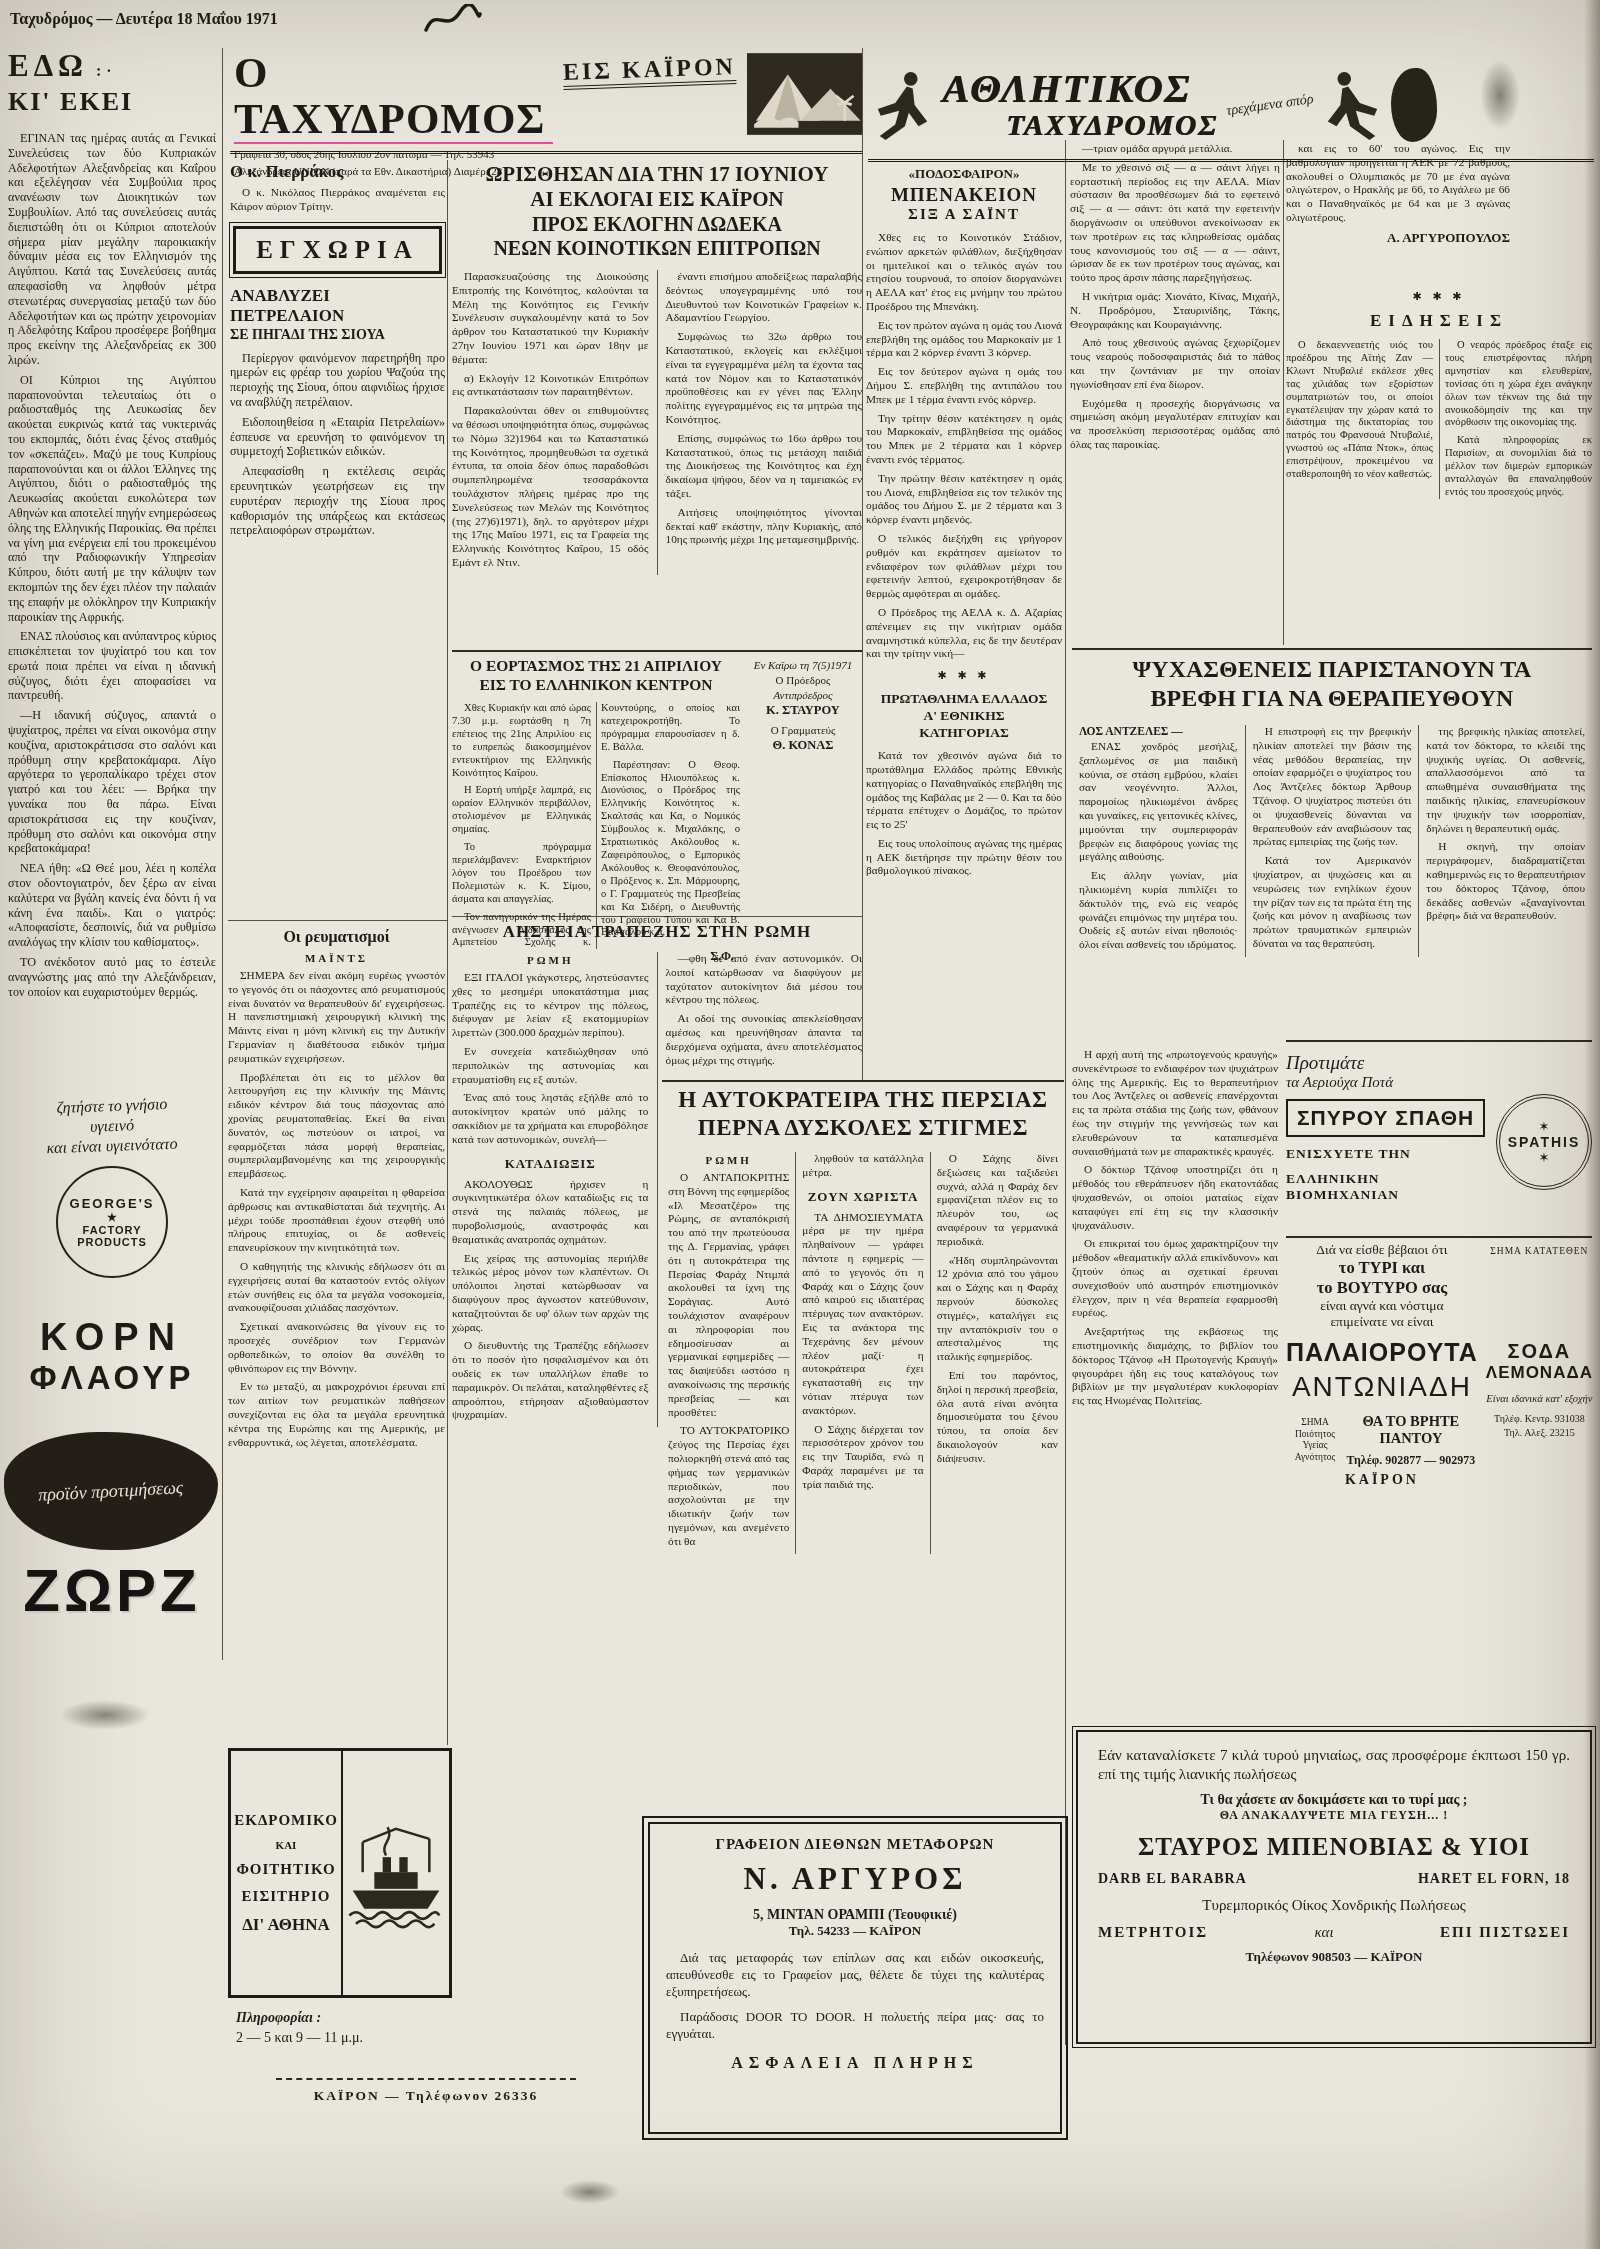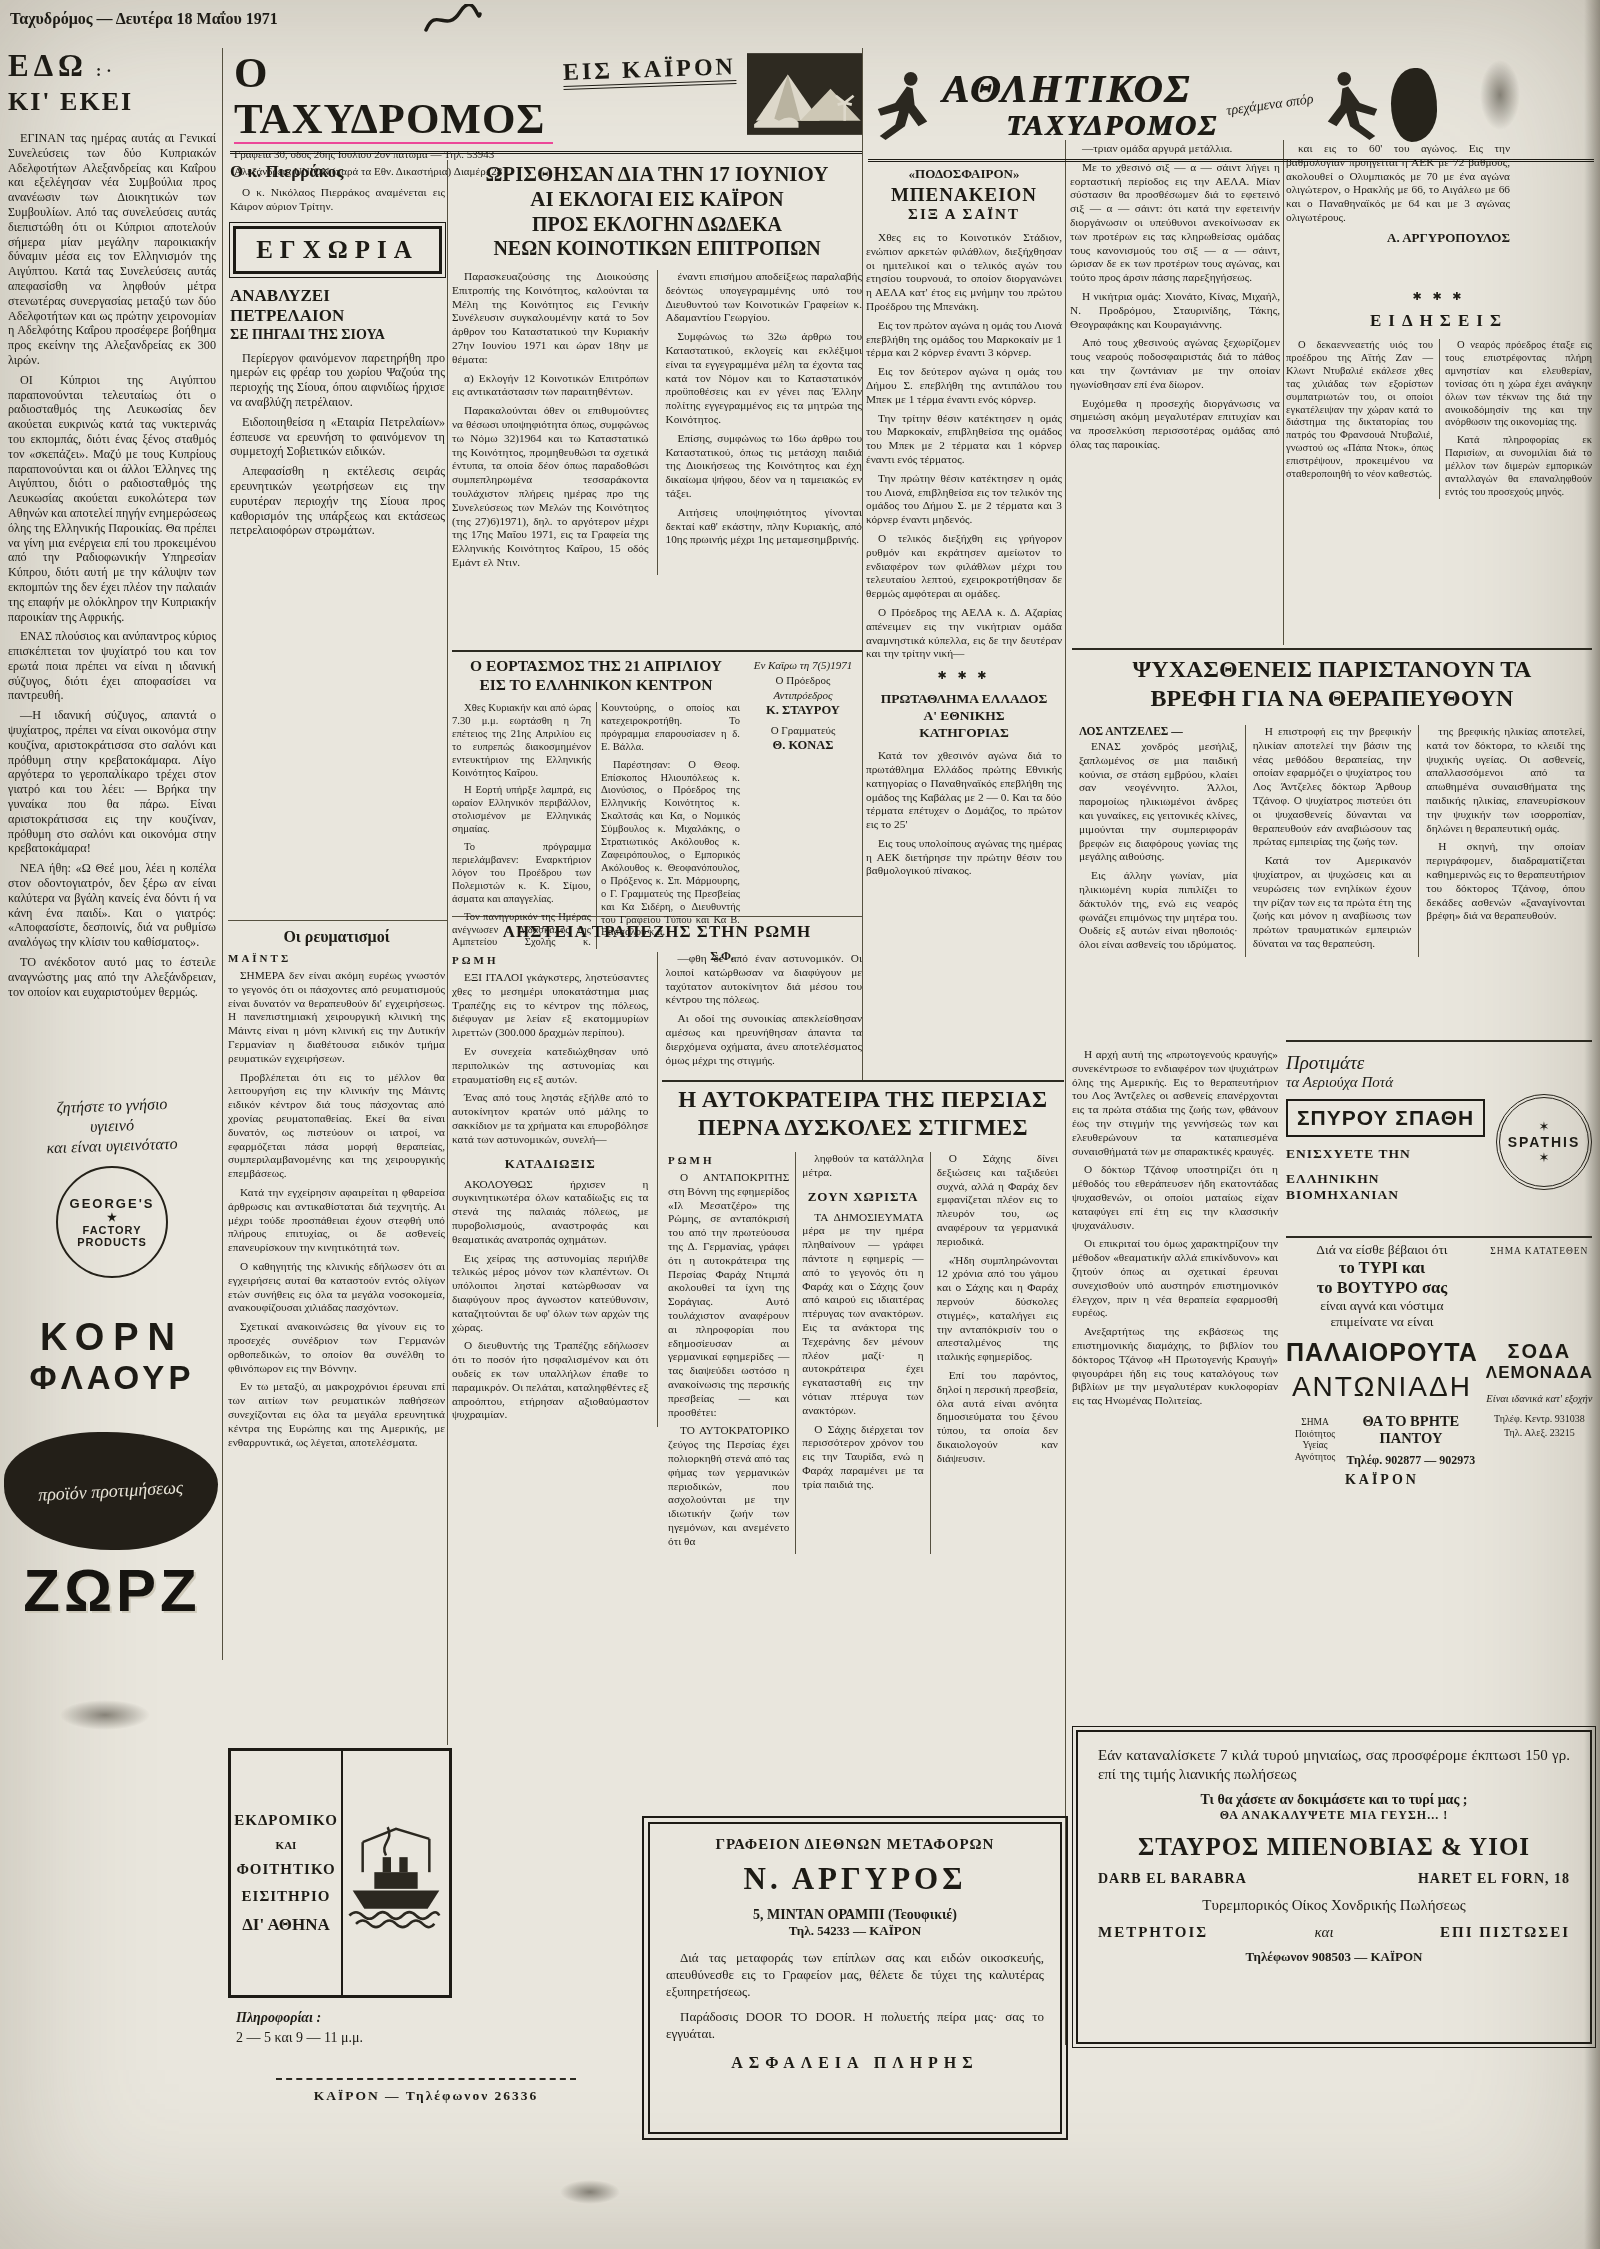--- a/index.html
+++ b/index.html
@@ -20,21 +20,21 @@
   .hr { position:absolute; height:2px; background:#2c2a21; }
   .hr-thin { position:absolute; height:1px; background:#55503f; }
 
   .bp { margin:0 0 5px; text-align:justify; text-indent:12px; overflow-wrap:break-word; }
   .sz11 { font-size:11.3px; line-height:13.8px; }
   .sz10 { font-size:10.6px; line-height:12.9px; }
   .sz12 { font-size:12.2px; line-height:14.8px; }
   .bold { font-weight:bold; }
   .ital { font-style:italic; }
 
-  .dateline { font-weight:bold; letter-spacing:3px; font-size:11px; margin:2px 0 5px; }
+  .dateline { text-align:center; font-weight:bold; letter-spacing:3px; font-size:11px; margin:2px 0 5px; }
   .subhead { text-align:center; font-weight:bold; font-size:13px; letter-spacing:1px; margin:9px 0 6px; }
   .stars { text-align:center; font-size:11px; letter-spacing:4px; margin:8px 0; }
 
   
   #date-line { left:10px; top:10px; width:430px; font-size:16px; font-weight:bold; }
   #date-scribble { left:420px; top:4px; }
 
   
   #here-there { left:8px; top:50px; width:208px; }
   .ht-t1 { font-size:31px; font-weight:bold; letter-spacing:5px; line-height:32px; }
@@ -483,21 +483,21 @@
   <div class="abs" id="football">
     <div class="fb-kicker">«ΠΟΔΟΣΦΑΙΡΟΝ»</div>
     <div class="fb-t1">ΜΠΕΝΑΚΕΙΟΝ</div>
     <div class="fb-t2">ΣΙΞ Α ΣΑΪΝΤ</div>
     <div>
         <p class="bp sz11">Χθες εις το Κοινοτικόν Στάδιον, ενώπιον αρκετών φιλάθλων, διεξήχθησαν οι ημιτελικοί και ο τελικός αγών του ετησίου τουρνουά, το οποίον διοργανώνει η ΑΕΛΑ κατ' έτος εις μνήμην του πρώτου Προέδρου της Μπενάκη.</p>
         <p class="bp sz11">Εις τον πρώτον αγώνα η ομάς του Λιονά επεβλήθη της ομάδος του Μαρκοκαίν με 1 τέρμα και 2 κόρνερ έναντι 3 κόρνερ.</p>
         <p class="bp sz11">Εις τον δεύτερον αγώνα η ομάς του Δήμου Σ. επεβλήθη της αντιπάλου του Μπεκ με 1 τέρμα έναντι ενός κόρνερ.</p>
         <p class="bp sz11">Την τρίτην θέσιν κατέκτησεν η ομάς του Μαρκοκαίν, επιβληθείσα της ομάδος του Μπεκ με 2 τέρματα και 1 κόρνερ έναντι ενός τέρματος.</p>
         <p class="bp sz11">Την πρώτην θέσιν κατέκτησεν η ομάς του Λιονά, επιβληθείσα εις τον τελικόν της ομάδος του Δήμου Σ. με 2 τέρματα και 3 κόρνερ έναντι μηδενός.</p>
-        <p class="bp sz11">Ο τελικός διεξήχθη εις γρήγορον ρυθμόν και εκράτησεν αμείωτον το ενδιαφέρον των φιλάθλων μέχρι του τελευταίου λεπτού, εχειροκροτήθησαν δε θερμώς αμφότεραι αι ομάδες.</p>
+        <p class="bp sz11">Ο τελικός διεξήχθη εις γρήγορον ρυθμόν και εκράτησεν αμείωτον το ενδιαφέρον των φιλάθλων μέχρι του εφετεινήν λεπτού, εχειροκροτήθησαν δε θερμώς αμφότεραι αι ομάδες.</p>
         <p class="bp sz11">Ο Πρόεδρος της ΑΕΛΑ κ. Δ. Αζαρίας απένειμεν εις την νικήτριαν ομάδα αναμνηστικά κύπελλα, εις δε την δευτέραν και την τρίτην νική—</p>
       </div>
     <div class="stars">✱ ✱ ✱</div>
     <div class="fb-sub">ΠΡΩΤΑΘΛΗΜΑ ΕΛΛΑΔΟΣ</div>
     <div class="fb-sub">Α' ΕΘΝΙΚΗΣ</div>
     <div class="fb-sub" style="margin-bottom:8px;">ΚΑΤΗΓΟΡΙΑΣ</div>
     <div>
         <p class="bp sz11">Κατά τον χθεσινόν αγώνα διά το πρωτάθλημα Ελλάδος πρώτης Εθνικής κατηγορίας ο Παναθηναϊκός επεβλήθη της ομάδος της Καβάλας με 2 — 0. Και τα δύο τέρματα επέτυχεν ο Δομάζος, το πρώτον εις το 25'</p>
         <p class="bp sz11">Εις τους υπολοίπους αγώνας της ημέρας η ΑΕΚ διετήρησε την πρώτην θέσιν του βαθμολογικού πίνακος.</p>
       </div>

